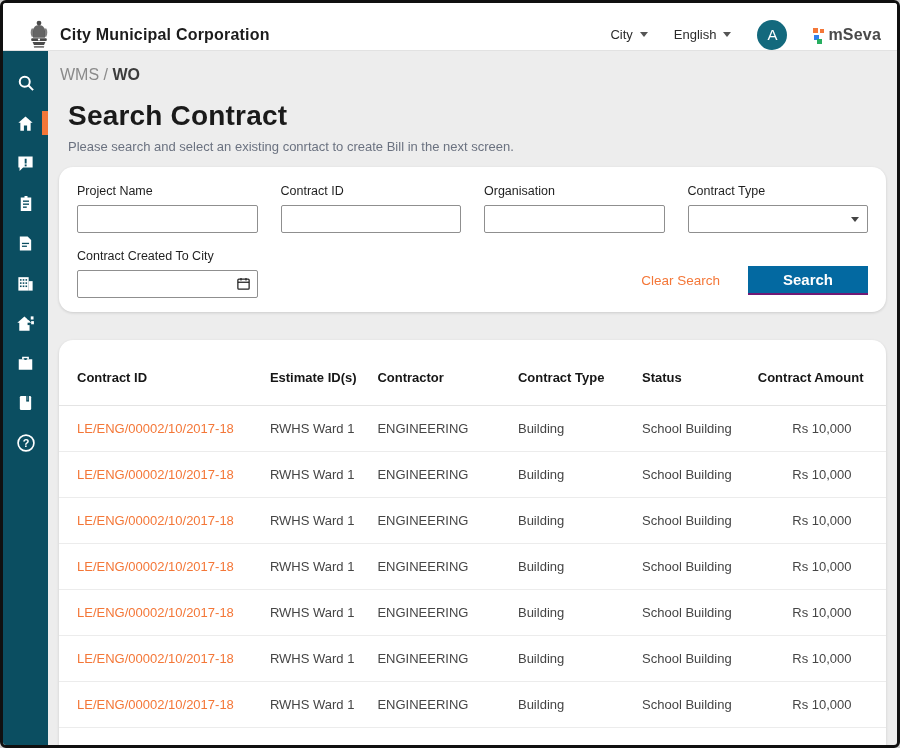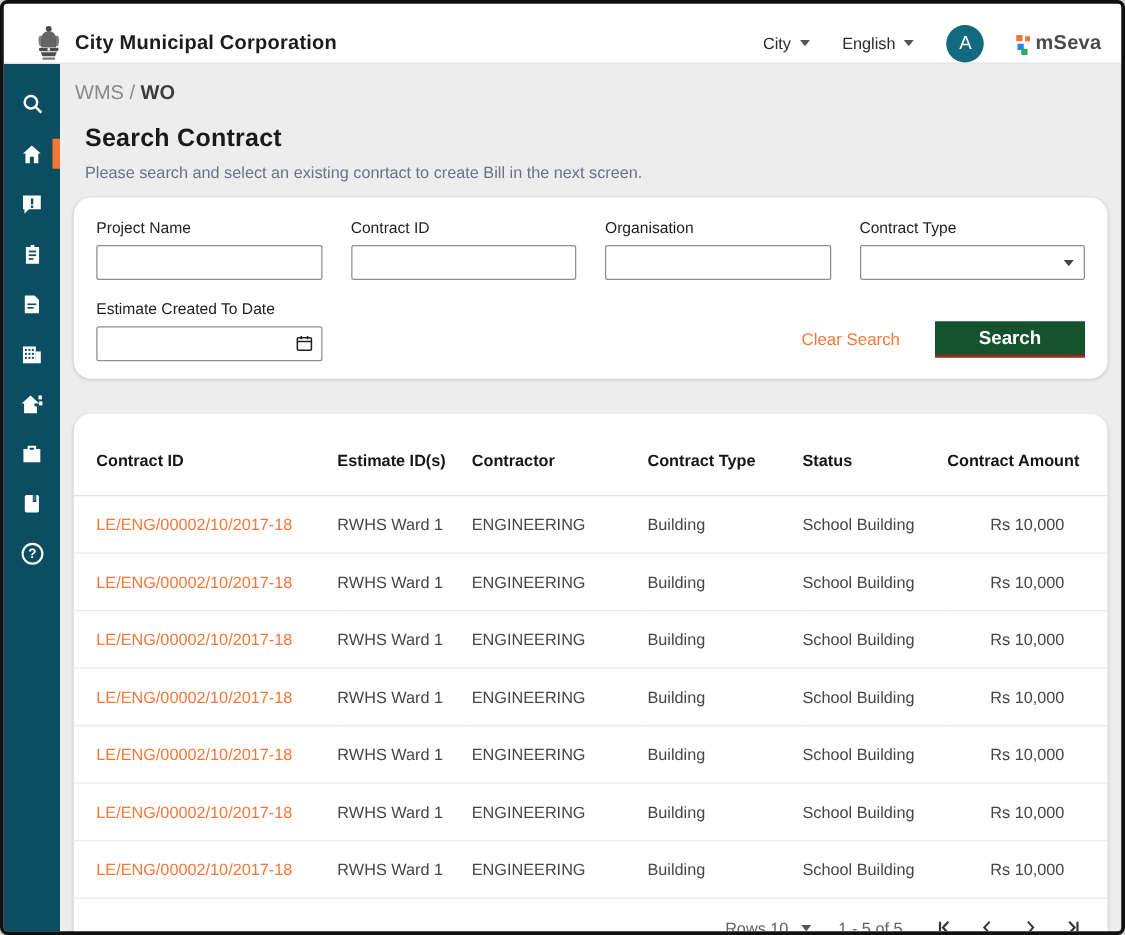--- a/index.html
+++ b/index.html
@@ -45,21 +45,21 @@
     position:relative; cursor:pointer;
   }
   .side-item svg { display:block; }
   .side-item.active::after {
     content:""; position:absolute; right:0; top:8px; width:6px; height:24px; background:#f47738;
   }
 
   .main { flex:1; padding:15px 11px 0 11px; overflow:hidden; }
   .breadcrumb { font-size:16px; color:#8a8a8a; padding-left:1px; }
   .breadcrumb .crumb-current { color:#3c3c3c; font-weight:700; }
-  .page-title { font-size:20px; font-weight:700; color:#1a1a1a; margin:16px 0 0 9px; letter-spacing:.2px; }
+  .page-title { font-size:28px; font-weight:700; color:#1a1a1a; margin:16px 0 0 9px; letter-spacing:.2px; }
   .page-subtitle { font-size:13px; color:#6b7280; margin:7px 0 0 9px; }
 
   .card {
     background:#fff; border-radius:14px; box-shadow:0 1px 3px rgba(0,0,0,.14);
   }
   
   .search-card { margin-top:13px; padding:17px 18px 14px 18px; }
   .form-grid {
     display:grid; grid-template-columns:repeat(4,1fr);
     column-gap:23px; row-gap:16px;
@@ -74,22 +74,22 @@
     position:absolute; right:9px; top:12px; width:0; height:0;
     border-left:4px solid transparent; border-right:4px solid transparent; border-top:5px solid #444;
     pointer-events:none;
   }
   .date-wrap .cal-icon { position:absolute; right:7px; top:6px; cursor:pointer; }
   .actions {
     grid-column:3 / 5; display:flex; align-items:center; justify-content:flex-end; gap:28px; margin-top:14px;
   }
   .clear-link { color:#f47738; font-size:13.5px; cursor:pointer; background:none; border:none; font-family:inherit; }
   .search-btn {
-    width:120px; height:29px; background:#14532d; color:#fff; font-size:15px; font-weight:700;
-    border:none; border-bottom:2px solid #b91c1c; cursor:pointer; font-family:inherit;
+    width:120px; height:29px; background:#0369a1; color:#fff; font-size:15px; font-weight:700;
+    border:none; border-bottom:2px solid #701a75; cursor:pointer; font-family:inherit;
   }
 
   
   .table-card { margin-top:28px; padding:8px 0 0 0; }
   table.results { width:100%; border-collapse:collapse; table-layout:fixed; }
   table.results th {
     text-align:left; font-size:13px; font-weight:700; color:#161616;
     padding:22px 0 20px 0; border-bottom:1px solid #e4e4e4;
   }
   table.results td {
@@ -265,21 +265,21 @@
           </div>
           <div class="field">
             <label>Contract Type</label>
             <div class="select-wrap">
               <input class="select" readonly="" value="" style="">
               <span class="sel-caret"></span>
             </div>
           </div>
 
           <div class="field">
-            <label>Estimate Created To Date</label>
+            <label>Contract Created To City</label>
             <div class="date-wrap">
               <input class="date-input" value="" style="">
               <svg class="cal-icon" width="15" height="15" viewBox="0 0 24 24" fill="none" stroke="#222" stroke-width="2">
                   <rect x="3" y="5" width="18" height="16" rx="1.5"></rect>
                   <line x1="3" y1="10" x2="21" y2="10"></line>
                   <line x1="8" y1="3" x2="8" y2="7"></line>
                   <line x1="16" y1="3" x2="16" y2="7"></line>
                 </svg>
             </div>
           </div>

